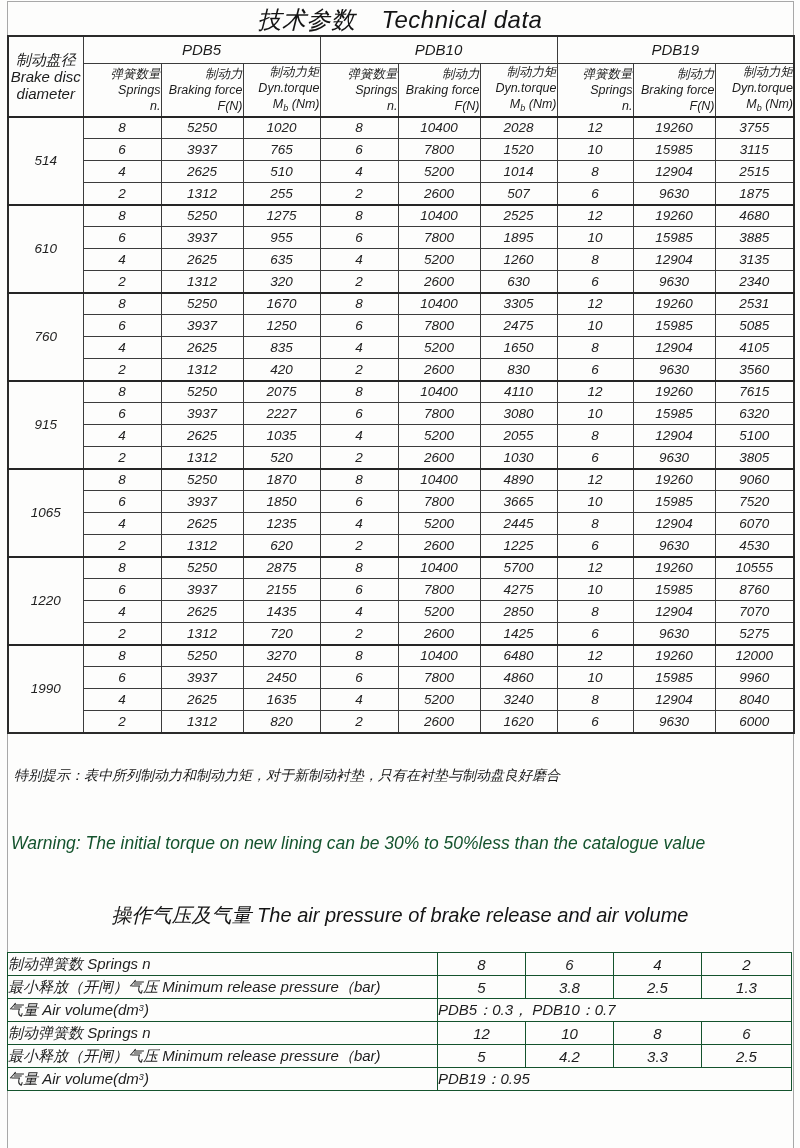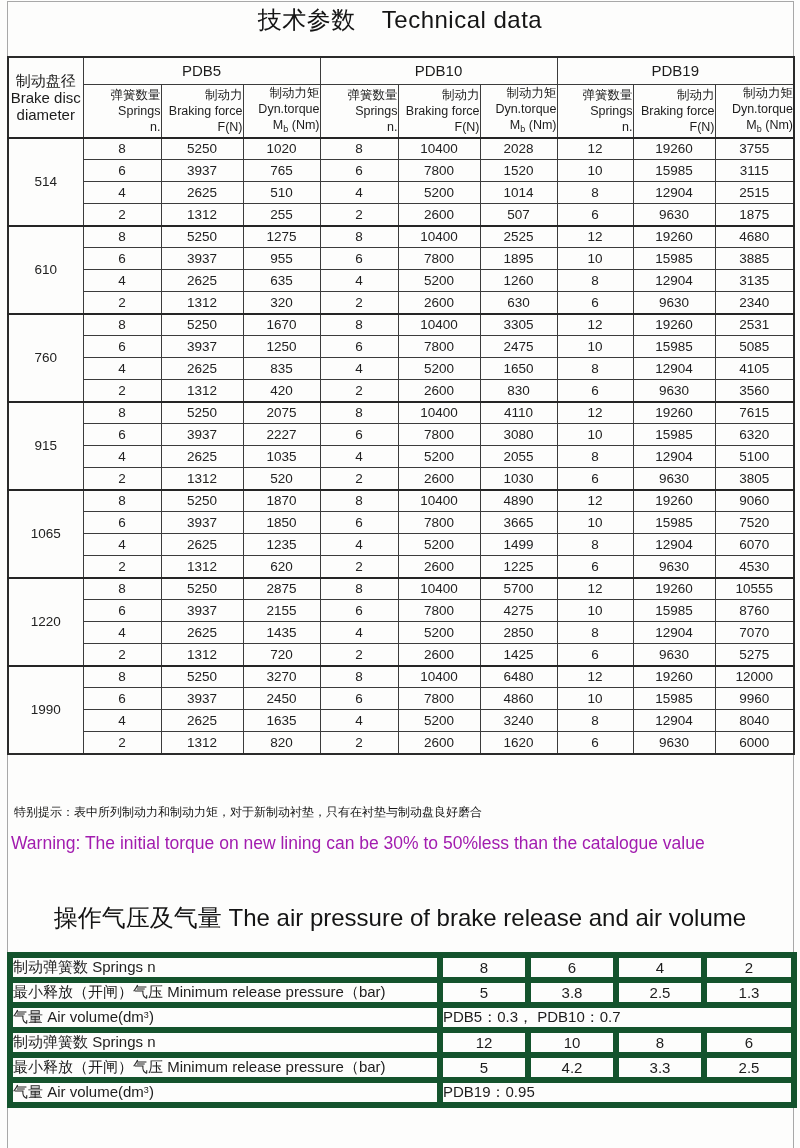--- a/index.html
+++ b/index.html
@@ -8,20 +8,21 @@
     font-family: "Liberation Sans", "DejaVu Sans", sans-serif;
     color: #1c1c1c;
     -webkit-font-smoothing: antialiased;
   }
   .page {
     position: relative;
     width: 800px;
     height: 1148px;
     background: #fdfdfc;
     overflow: hidden;
+    font-style: italic;
   }
   .page-frame {
     position: absolute;
     top: 1px; left: 7px; right: 6px; bottom: -2px;
     border: 1px solid #a8a8a8;
     pointer-events: none;
   }
   .doc-title {
     margin-top: 5px;
     height: 30px;
@@ -29,21 +30,21 @@
     text-align: center;
     font-size: 24px;
     letter-spacing: 0.5px;
     color: #141414;
   }
   .doc-title .gap { display: inline-block; width: 26px; }
 
   
   table.main {
     position: absolute;
-    left: 7px; top: 56px;
+    left: 7px; top: 35px;
     width: 786px;
     border-collapse: collapse;
     table-layout: fixed;
     padding-left: 40px;
   }
   table.main th, table.main td {
     border: 1px solid #3c3c3c;
     text-align: center;
     vertical-align: middle;
     padding: 0;
@@ -54,44 +55,44 @@
   tr.sub-row th { height: 52px; font-weight: normal; font-size: 12.5px; line-height: 16px; text-align: right; }
   th.disc-h { font-weight: normal; font-size: 13px; line-height: 17px; }
   table.main td { height: 22px; font-size: 13.5px; color: #222; }
   td.diam { font-size: 13.5px; }
   tr.block-start td { border-top: 2px solid #252525; }
   sub.msub { font-size: 9px; vertical-align: -3px; }
   sup.vsup { font-size: 9px; vertical-align: 4px; }
 
   
   .note-cn {
-    position: absolute; left: 14px; top: 797px; width: 775px;
-    font-size: 12px; line-height: 30px; color: #161616;
+    position: absolute; left: 14px; top: 760px; width: 775px;
+    font-size: 14px; line-height: 30px; color: #161616;
   }
   .note-cn .line2 { padding-left: 112px; }
   .note-en {
     position: absolute; left: 11px; top: 828px; width: 780px;
-    font-size: 17.5px; line-height: 30px; color: #a21caf;
+    font-size: 17.5px; line-height: 30px; color: #14532d;
   }
   .note-en .line2 { padding-left: 152px; }
 
   
   .section-title {
     position: absolute; left: 0; top: 902px; width: 800px;
-    text-align: center; font-size: 24px; color: #141414;
+    text-align: center; font-size: 20px; color: #141414;
   }
   table.pressure {
     position: absolute;
     left: 7px; top: 952px;
     width: 784px;
     border-collapse: collapse;
     table-layout: fixed;
   }
   table.pressure td {
-    border: 6px solid #14532d;
+    border: 1px solid #14532d;
     height: 23px;
     font-size: 15px;
     color: #1d1d1d;
     padding: 0;
   }
   table.pressure { border: 1px solid #333; }
   td.p-label { text-align: left; padding-left: 10px; }
   td.p-val { text-align: center; }
   td.p-merged { text-align: left; padding-left: 12px; }
 </style>
@@ -380,21 +381,21 @@
           <td>10</td>
           <td>15985</td>
           <td>7520</td>
         </tr>
         <tr>
           <td>4</td>
           <td>2625</td>
           <td>1235</td>
           <td>4</td>
           <td>5200</td>
-          <td>1499</td>
+          <td>2445</td>
           <td>8</td>
           <td>12904</td>
           <td>6070</td>
         </tr>
         <tr>
           <td>2</td>
           <td>1312</td>
           <td>620</td>
           <td>2</td>
           <td>2600</td>

